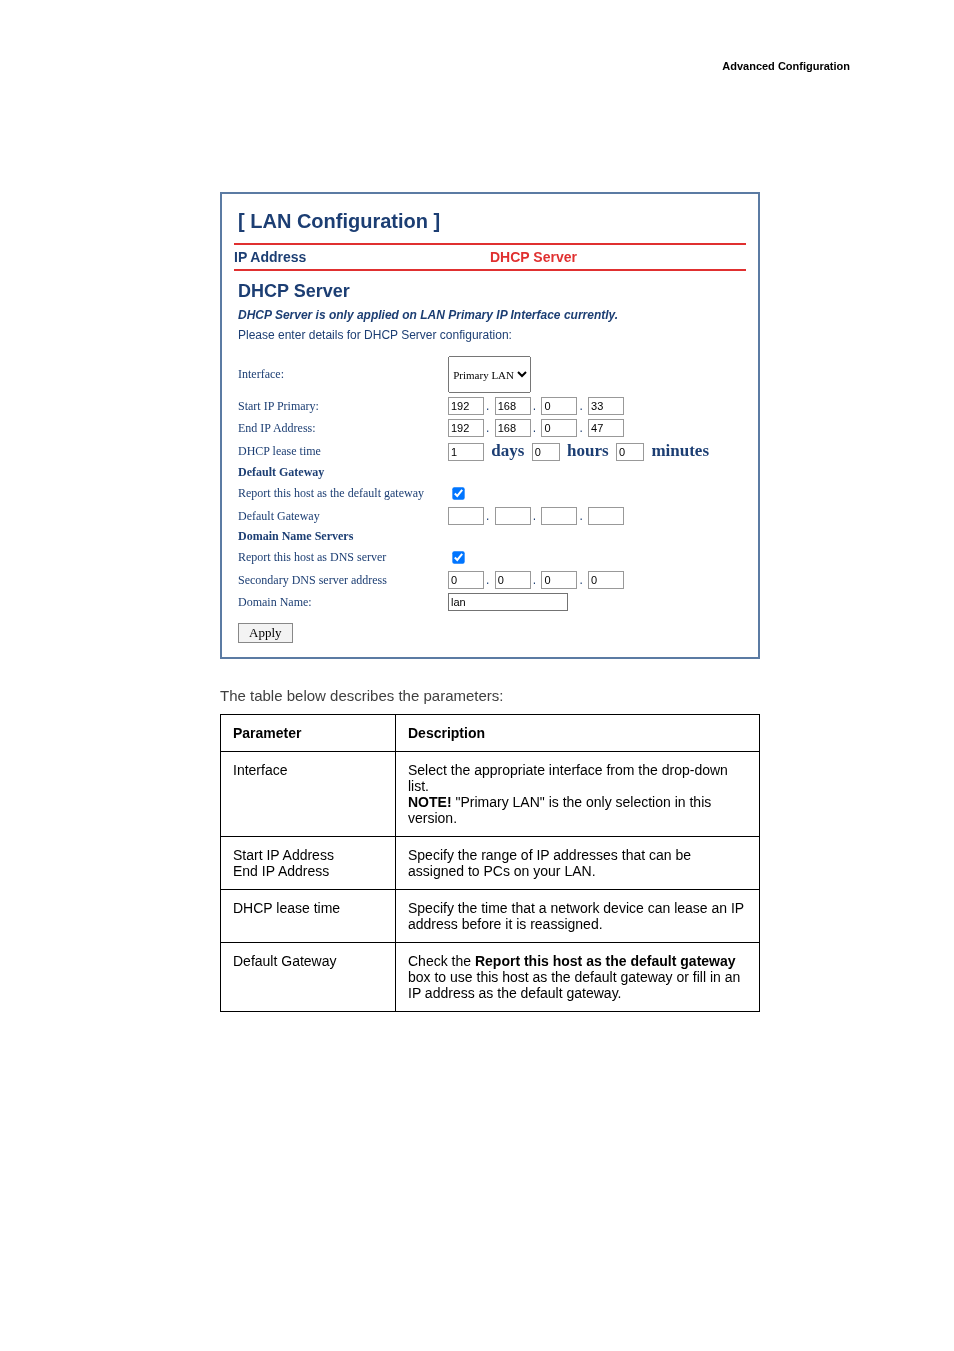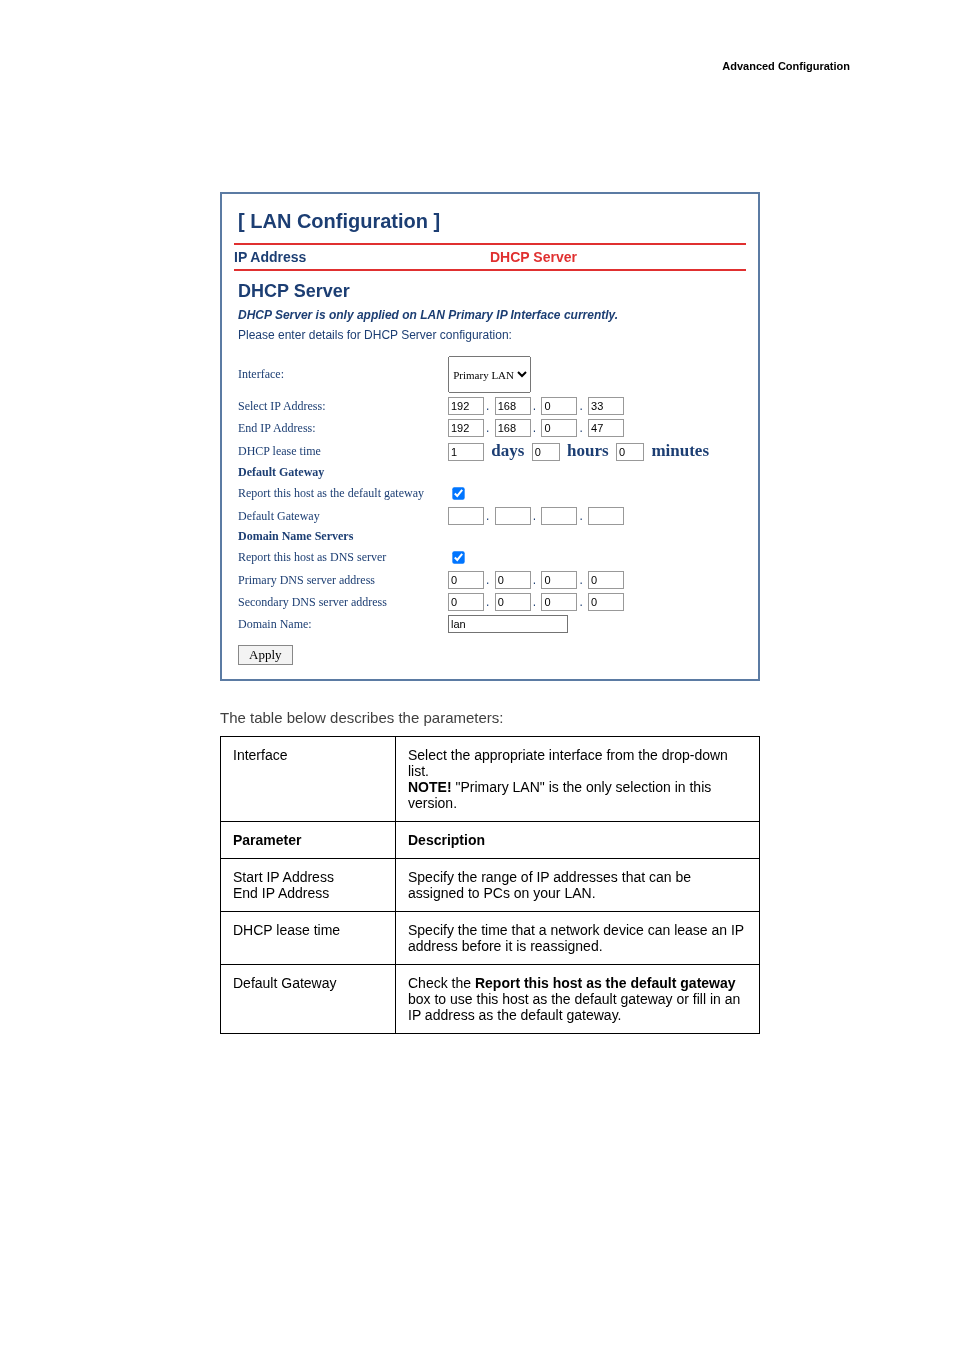--- a/index.html
+++ b/index.html
@@ -140,21 +140,21 @@
         <tbody>
             <tr>
           <td class="lbl">Interface:</td>
           <td>
             <select class="sel">
               <option>Primary LAN</option>
             </select>
           </td>
         </tr>
         <tr>
-          <td class="lbl">Select IP Address:</td>
+          <td class="lbl">Start IP Primary:</td>
           <td>
             <input class="oct" value="192" style=""><span class="dot">.</span>
             <input class="oct" value="168" style=""><span class="dot">.</span>
             <input class="oct" value="0" style=""><span class="dot">.</span>
             <input class="oct" value="33" style="">
           </td>
         </tr>
         <tr>
           <td class="lbl">End IP Address:</td>
           <td>
@@ -192,29 +192,20 @@
           </td>
         </tr>
         <tr>
               <td class="lbl bold" colspan="2">Domain Name Servers</td>
             </tr>
         <tr>
           <td class="lbl">Report this host as DNS server</td>
           <td><input type="checkbox" class="chk" checked="" style=""></td>
         </tr>
         <tr>
-          <td class="lbl">Primary DNS server address</td>
-          <td>
-            <input class="oct" value="0" style=""><span class="dot">.</span>
-            <input class="oct" value="0" style=""><span class="dot">.</span>
-            <input class="oct" value="0" style=""><span class="dot">.</span>
-            <input class="oct" value="0" style="">
-          </td>
-        </tr>
-        <tr>
           <td class="lbl">Secondary DNS server address</td>
           <td>
             <input class="oct" value="0" style=""><span class="dot">.</span>
             <input class="oct" value="0" style=""><span class="dot">.</span>
             <input class="oct" value="0" style=""><span class="dot">.</span>
             <input class="oct" value="0" style="">
           </td>
         </tr>
         <tr>
           <td class="lbl">Domain Name:</td>
@@ -224,31 +215,31 @@
         </table>
       <button class="apply">Apply</button>
     </div>
   </div>
 
   <div class="caption">The table below describes the parameters:</div>
 
   <table class="desc">
     <tbody>
         <tr>
+      <th style="width:175px">Parameter</th>
+      <th>Description</th>
+    </tr>
+    <tr>
       <td>Interface</td>
       <td>
         <span>Select the appropriate interface from the drop-down list.</span><br>
         <b>NOTE!</b><span> "Primary LAN" is the only selection in this version.</span>
       </td>
     </tr>
     <tr>
-      <th style="width:175px">Parameter</th>
-      <th>Description</th>
-    </tr>
-    <tr>
       <td style="white-space:pre-line">Start IP Address
 End IP Address</td>
       <td>Specify the range of IP addresses that can be assigned to PCs on your LAN.</td>
     </tr>
     <tr>
       <td>DHCP lease time</td>
       <td>Specify the time that a network device can lease an IP address before it is reassigned.</td>
     </tr>
     <tr>
       <td>Default Gateway</td>

